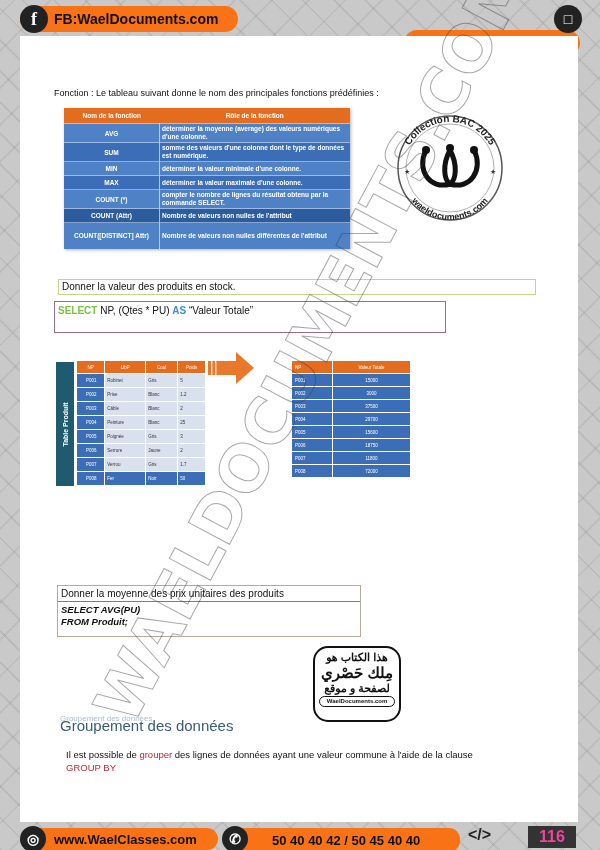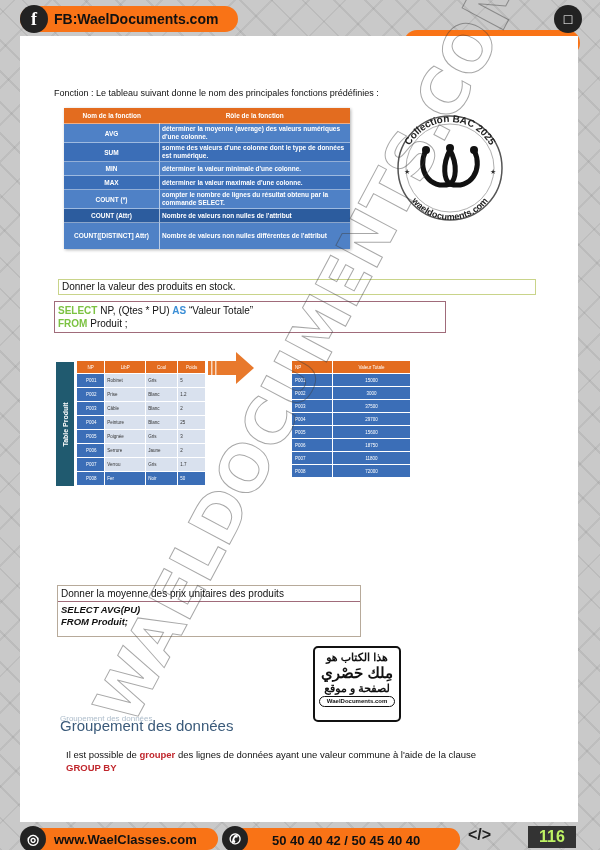--- a/index.html
+++ b/index.html
@@ -33,21 +33,21 @@
   }
   .fb-icon { left:20px; top:5px; font-family:"Liberation Serif", serif; }
   .book-icon { left:554px; top:5px; font-size:14px; }
   
   .pill-web { left:28px; top:828px; width:190px; padding-left:26px; box-sizing:border-box; font-size:13px; height:22px; border-radius:11px; }
   .pill-phone { left:232px; top:828px; width:228px; padding-left:40px; box-sizing:border-box; font-size:13px; height:24px; border-radius:11px; }
   .globe-icon { left:20px; top:826px; width:26px; height:26px; font-size:14px; }
   .phone-icon { left:222px; top:826px; width:26px; height:26px; font-size:14px; }
   .page-num {
     position:absolute; left:528px; top:826px; width:48px; height:22px;
-    background:#333; color:#bef264; font-weight:bold; font-size:16px;
+    background:#333; color:#ec4899; font-weight:bold; font-size:16px;
     display:flex; align-items:center; justify-content:center;
   }
   .code-glyph { position:absolute; left:468px; top:826px; font-size:16px; font-weight:bold; color:#222; }
 
   .intro { position:absolute; left:54px; top:88px; font-size:9px; color:#111; font-family:"Liberation Sans", sans-serif; }
 
   
   .ftable {
     position:absolute; left:64px; top:108px; width:286px;
     border-collapse:collapse; font-size:6.5px; color:#fff;
@@ -115,42 +115,42 @@
   .qbox2 {
     position:absolute; left:57px; top:585px; width:304px; height:52px;
     border:1px solid #b7aa9a; box-sizing:border-box;
   }
   .qbox2 .q { font-size:10px; height:15px; line-height:15px; padding-left:3px; border-bottom:1px solid #a06b7a; color:#111; }
   .qbox2 .sql { font-size:9.5px; font-weight:bold; font-style:italic; line-height:12px; padding:2px 3px; color:#111; }
 
   
   .badge {
     position:absolute; left:313px; top:646px; width:88px; height:76px;
-    border:2px solid #111; border-radius:5px; box-sizing:border-box;
+    border:2px solid #111; border-radius:15px; box-sizing:border-box;
     text-align:center; direction:rtl; color:#111; background:#fff;
   }
   .badge .l1 { font-size:11px; font-weight:bold; margin-top:3px; }
   .badge .l2 { font-size:15px; font-weight:bold; line-height:18px; }
   .badge .l3 { font-size:11px; font-weight:bold; }
   .badge .l4 {
     direction:ltr; font-size:6px; font-weight:bold; border:1px solid #111; border-radius:6px;
     margin:1px 4px 0 4px; line-height:9px;
   }
 
   .section-title {
     position:absolute; left:60px; top:717px; font-size:15px; color:#3a5a7a;
     font-family:"Liberation Sans", sans-serif;
   }
   .section-ghost {
     position:absolute; left:60px; top:714px; font-size:8px; color:#8aa0b5; opacity:0.7;
   }
   .para {
     position:absolute; left:66px; top:748px; width:460px; font-size:9.5px; line-height:13px; color:#111;
   }
-  .kw-red { color:#c0272d; font-weight:bold;margin-top:8px; }
+  .kw-red { color:#c0272d; font-weight:normal;margin-top:8px; }
 
   
   .wm {
     position:absolute; color:transparent; -webkit-text-stroke:1px rgba(60,60,60,0.45);
     font-weight:bold; font-family:"DejaVu Sans", sans-serif; pointer-events:none; white-space:nowrap;
   }
   .wm1 { left:30px; top:420px; font-size:64px; transform:rotate(-62deg); transform-origin:left top; left:80px; top:700px; }
 </style>
 </head>
 <body>
@@ -231,23 +231,20 @@
   <circle cx="88" cy="40" r="4" fill="#111"></circle>
   <text x="18" y="64" font-size="7" fill="#333">★</text>
   <text x="104" y="64" font-size="7" fill="#333">★</text>
 </svg>
 
 <div class="qbox1">Donner la valeur des produits en stock.</div>
 <div class="sqlbox1">
   <div>
     <span class="kw-green">SELECT</span><span> NP, (Qtes * PU) </span><span class="kw-blue">AS</span><span> “Valeur Totale”</span>
   </div>
-  <div>
-    <span class="kw-green">FROM</span><span> Produit ;</span>
-  </div>
 </div>
 
 <div class="side-label">
   <span>Table Produit</span>
 </div>
 <table class="ptable">
   <thead>
     <tr>
       <th>NP</th>
       <th>LibP</th>

